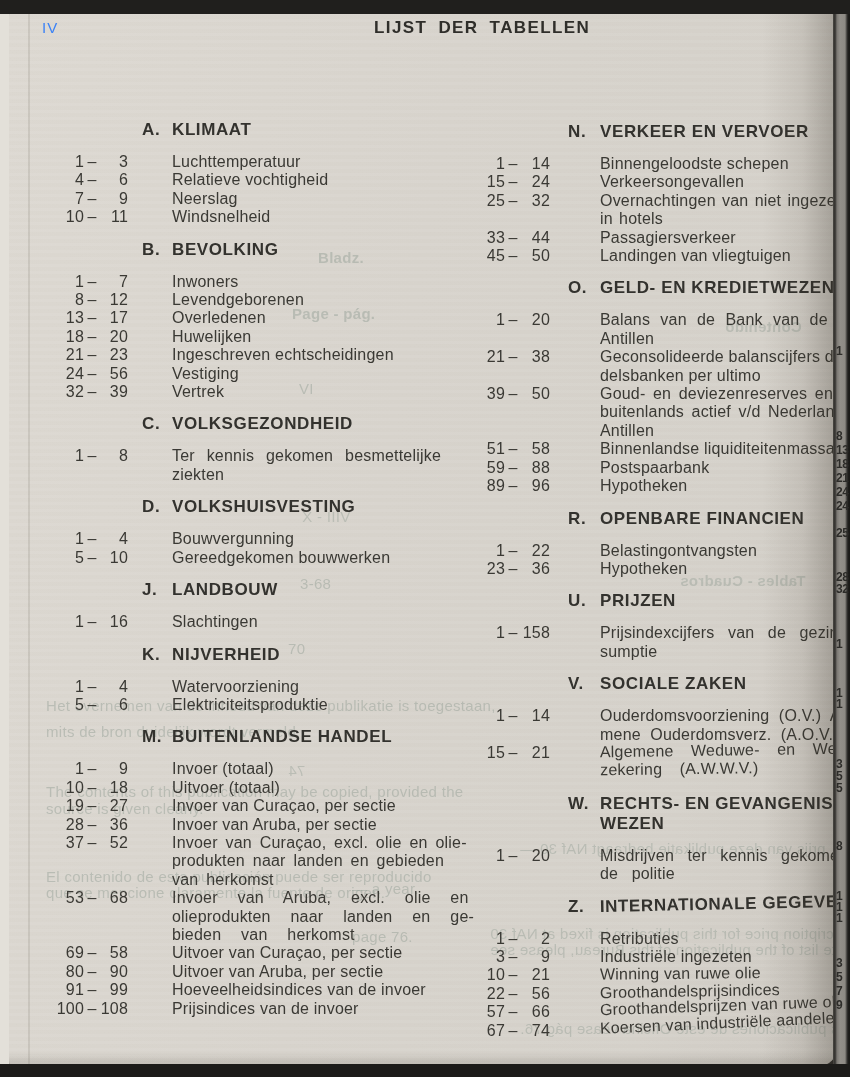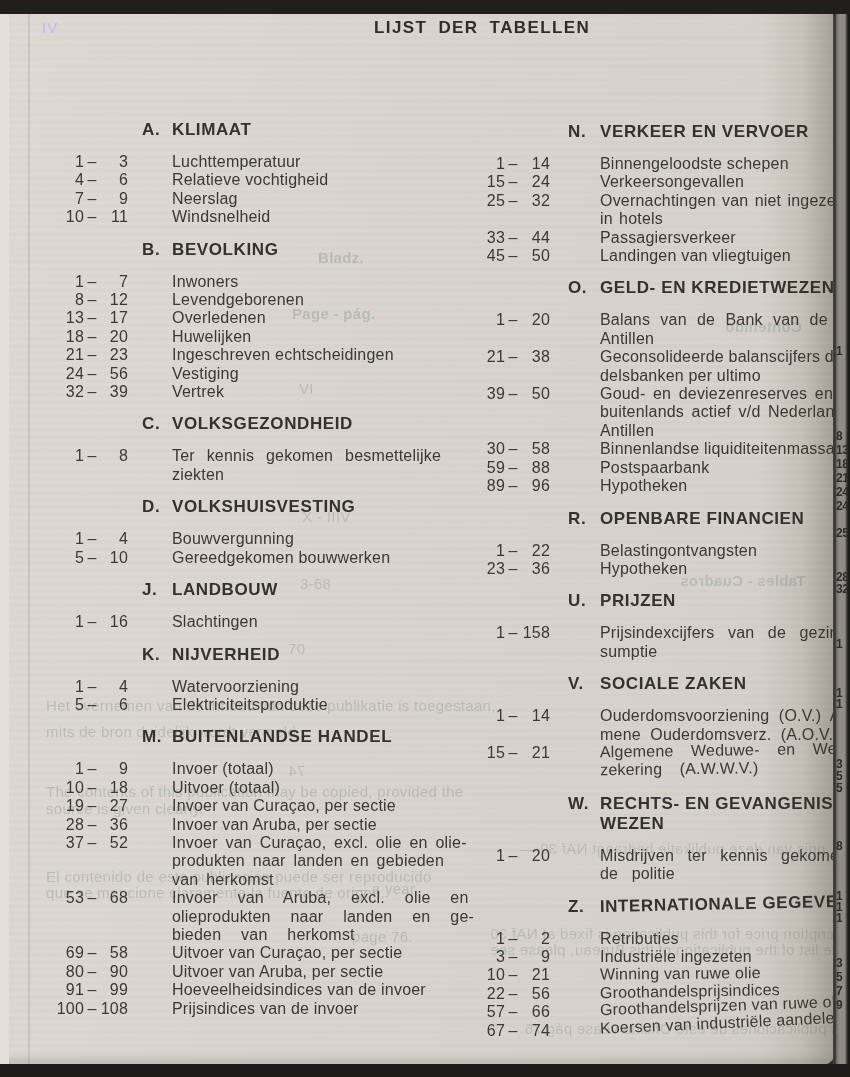--- a/index.html
+++ b/index.html
@@ -25,21 +25,21 @@
   .scanlines{position:absolute;left:9px;top:12px;width:828px;height:1054px;z-index:1;opacity:.5;
     background:repeating-linear-gradient(180deg,rgba(255,255,255,.025) 0 3px,rgba(90,80,65,.03) 3px 7px);}
   
   .right-shadow{position:absolute;left:762px;top:12px;width:74px;height:1054px;z-index:4;
     background:linear-gradient(90deg,rgba(60,52,40,0) 0%,rgba(60,52,40,.10) 55%,rgba(50,44,34,.30) 100%);}
   
   .edge-band{position:absolute;left:833px;top:0;width:17px;height:1077px;z-index:5;overflow:hidden;
     background:linear-gradient(90deg,#4a4843 0,#312f2c 2px,#7b7873 4px,#928f89 7px,#8d8a84 12px,#3a3936 14px,#201f1d 15px,#191916 17px);}
   .edge-num{position:absolute;left:3px;width:14px;font-size:12px;font-weight:bold;color:#2d2c29;line-height:12px;letter-spacing:-.5px}
   
-  .corner{position:absolute;left:42px;top:19px;z-index:3;font-size:15px;letter-spacing:1px;color:#c4b5fd}
+  .corner{position:absolute;left:42px;top:19px;z-index:3;font-size:15px;letter-spacing:1px;color:#3b82f6}
   .title{position:absolute;left:374px;top:18px;z-index:3;font-size:17px;font-weight:bold;
     letter-spacing:1.4px;word-spacing:5px;color:#2f2e2a}
   
   .col{position:absolute;z-index:3;color:#3a3934}
   #col-left{left:37px;top:120px;width:432px}
   #col-right{left:478px;top:122px;width:372px}
   .section{margin-top:13px}
   .section:first-child{margin-top:0}
   .heading{display:flex;margin-bottom:13px;line-height:20px;font-size:17px;font-weight:bold;
     letter-spacing:.6px;color:#33322e;white-space:pre}
@@ -339,21 +339,21 @@
       </div>
       <div class="entry">
         <span class="n1">39</span>
         <span class="nd">–</span>
         <span class="n2">50</span>
         <span class="desc" style="word-spacing: 0.18em;">Goud- en deviezenreserves en net
 buitenlands actief v/d Nederland
 Antillen</span>
       </div>
       <div class="entry">
-        <span class="n1">30</span>
+        <span class="n1">51</span>
         <span class="nd">–</span>
         <span class="n2">58</span>
         <span class="desc">Binnenlandse liquiditeitenmassa</span>
       </div>
       <div class="entry">
         <span class="n1">59</span>
         <span class="nd">–</span>
         <span class="n2">88</span>
         <span class="desc">Postspaarbank</span>
       </div>

